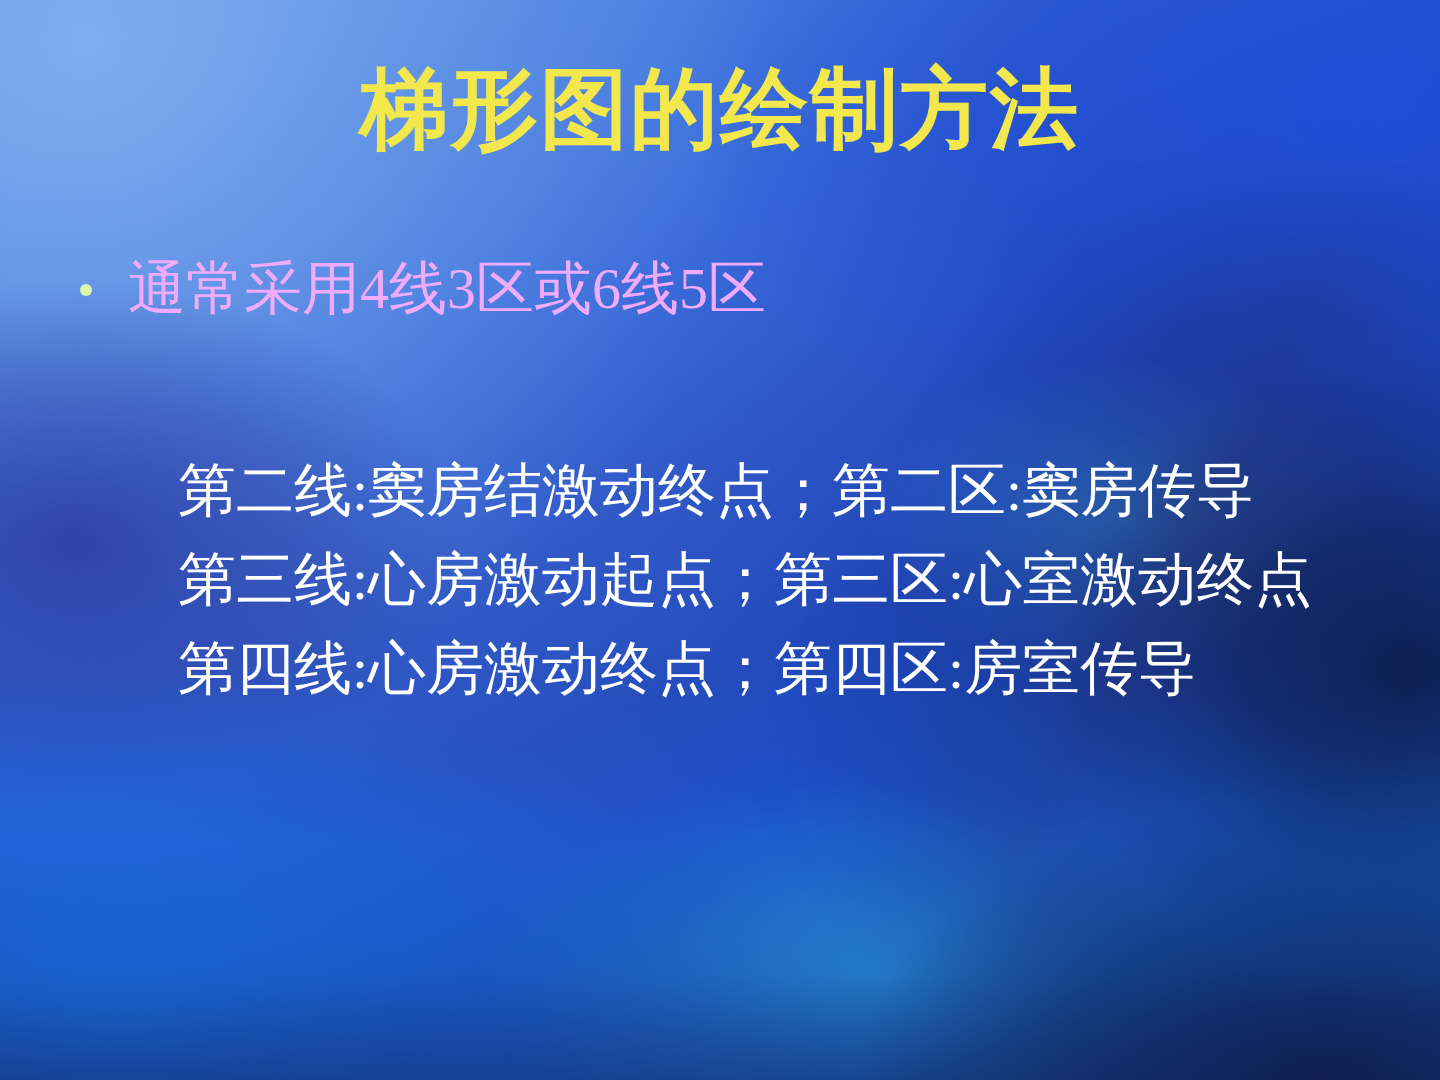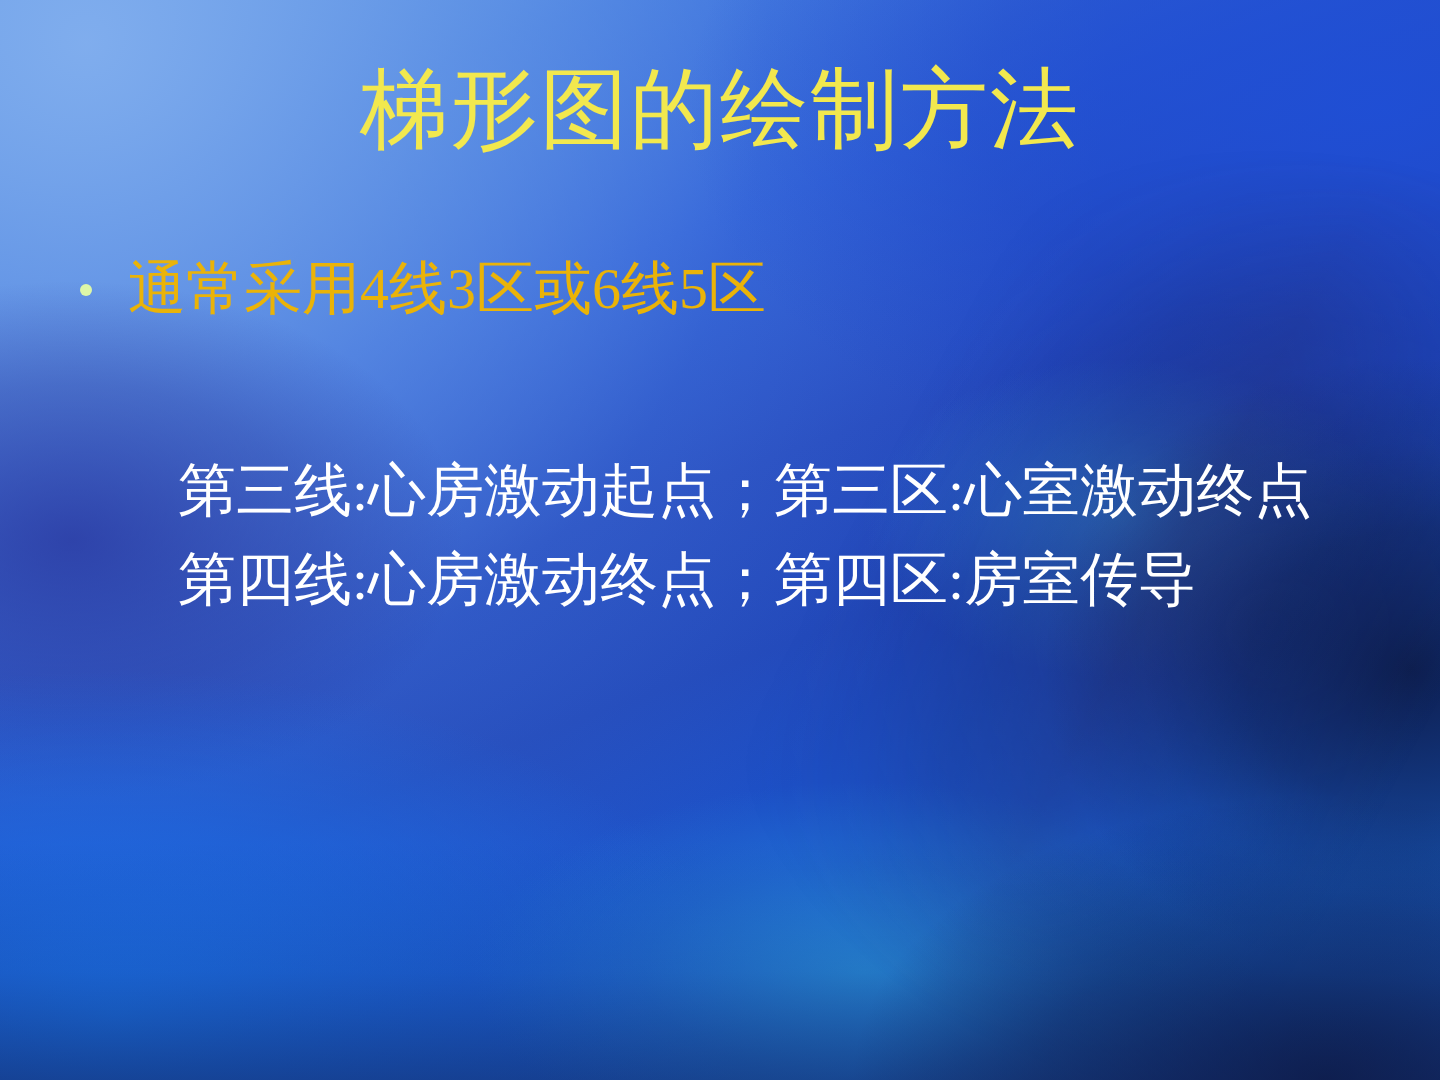--- a/index.html
+++ b/index.html
@@ -111,20 +111,21 @@
     position: absolute;
     left: 0;
     right: 0;
     top: 64px;
     text-align: center;
     color: #F2E84E;
     font-size: 88px;
     line-height: 1.05;
     letter-spacing: 2px;
     white-space: nowrap;
+    font-weight: bold;
   }
 
   .body-block {
     position: absolute;
     left: 0;
     top: 258px;
     width: 1440px;
   }
 
   .bullet-row {
@@ -138,21 +139,21 @@
     position: absolute;
     left: 80px;
     top: 26px;
     width: 12px;
     height: 12px;
     border-radius: 50%;
     background: #DDF7A8;
   }
   .bullet-text {
     display: block;
-    color: #eab308;
+    color: #f0abfc;
     font-size: 58px;
     line-height: 1.08;
     white-space: nowrap;
   }
 
   .sub-list {
     position: absolute;
     left: 178px;
     top: 188px;
     width: 1250px;
@@ -189,19 +190,20 @@
 
     <div class="body-block">
 
       <div class="bullet-row">
         <span class="bullet-dot"></span>
         <span class="bullet-text">通常采用4线3区或6线5区</span>
       </div>
 
 
       <div class="sub-list">
+        <span class="sub-line">第二线:窦房结激动终点；第二区:窦房传导</span>
         <span class="sub-line">第三线:心房激动起点；第三区:心室激动终点</span>
         <span class="sub-line">第四线:心房激动终点；第四区:房室传导</span>
       </div>
 
     </div>
   </div>
 </div>
 
 </body></html>

